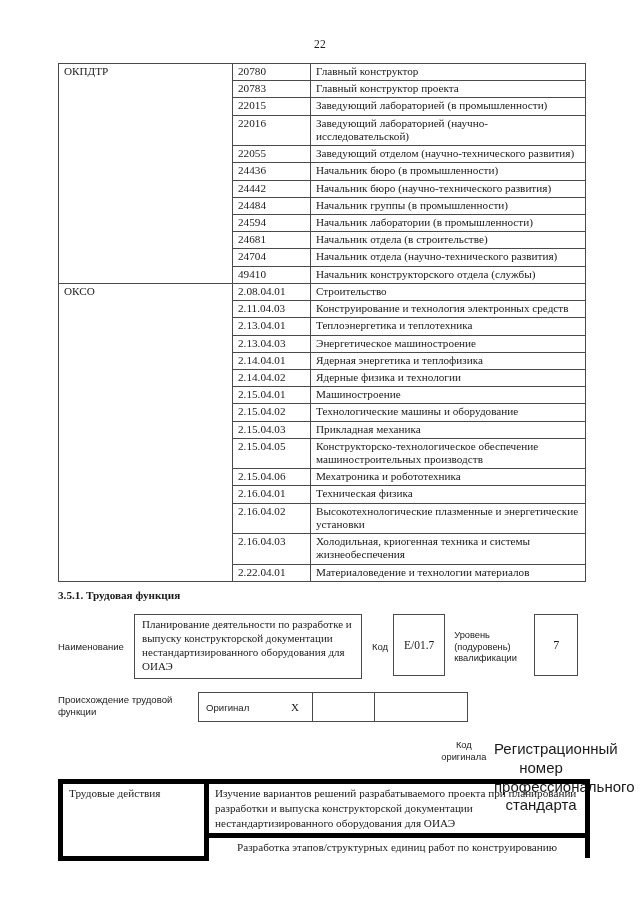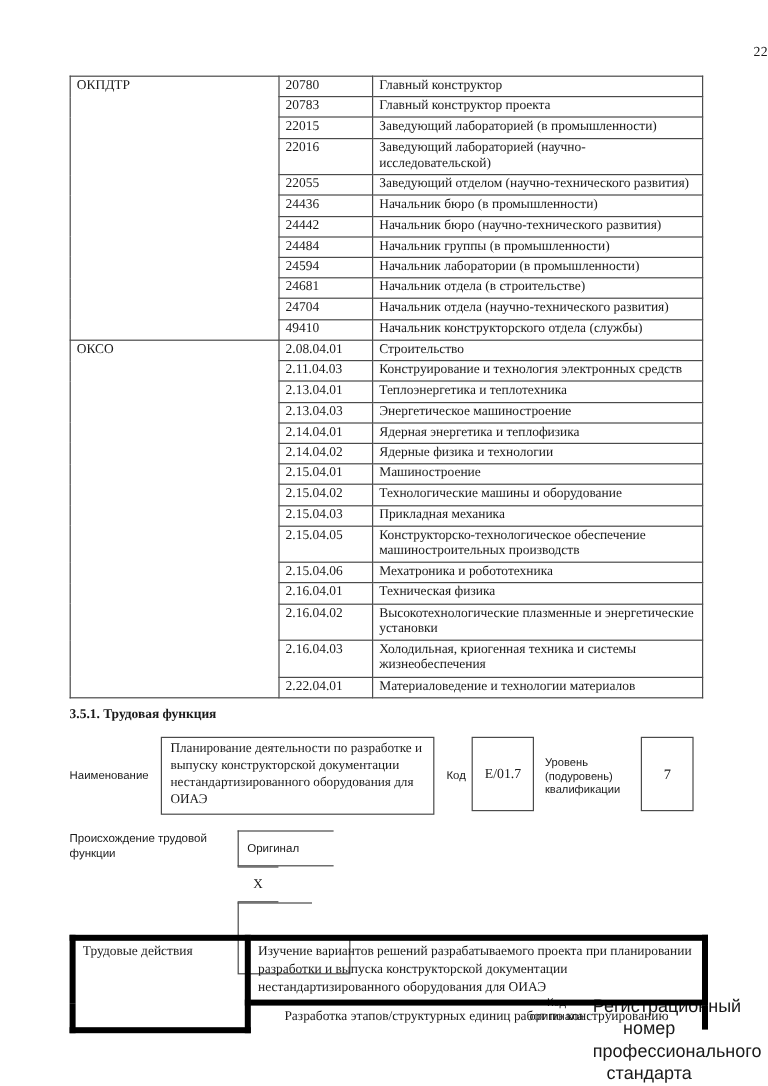--- a/index.html
+++ b/index.html
@@ -22,21 +22,21 @@
     width: 640px;
     height: 905px;
   }
 
   
   .page-number {
     position: absolute;
     top: 38px;
     left: 0;
     width: 640px;
-    text-align: right;
+    text-align: center;
     font-size: 11.5px;
     letter-spacing: 0.3px;
   }
 
   
   .classifier-table {
     position: absolute;
     left: 58px;
     top: 63px;
     width: 527px;
@@ -146,21 +146,20 @@
   }
   .origin-label {
     font-size: 9.6px;
     font-family: "Liberation Sans", sans-serif;
     width: 140px;
     line-height: 1.3;
     padding-top: 2px;
   }
   .origin-cells {
     display: flex;
-    flex-direction: column;
   }
   .origin-cell {
     border: 1px solid #4a4a4a;
     box-sizing: border-box;
     height: 30px;
     display: flex;
     align-items: center;
     font-size: 9.6px;
     font-family: "Liberation Sans", sans-serif;
   }

